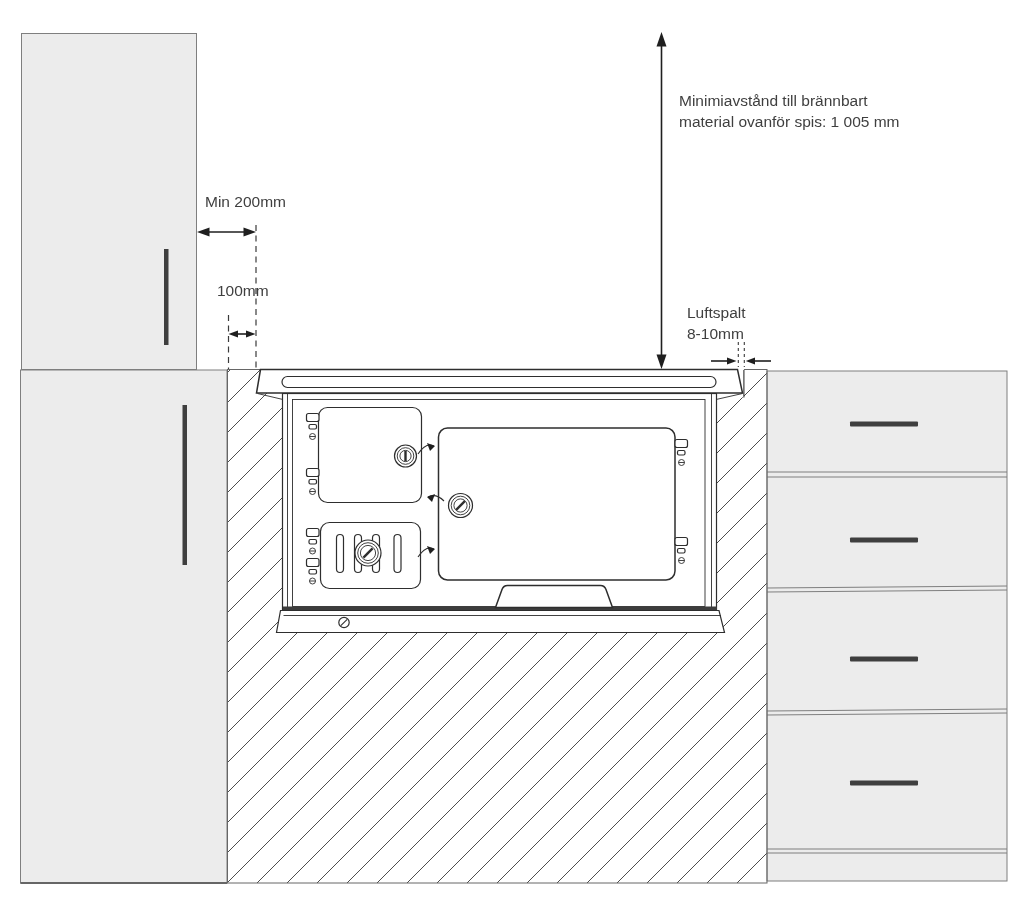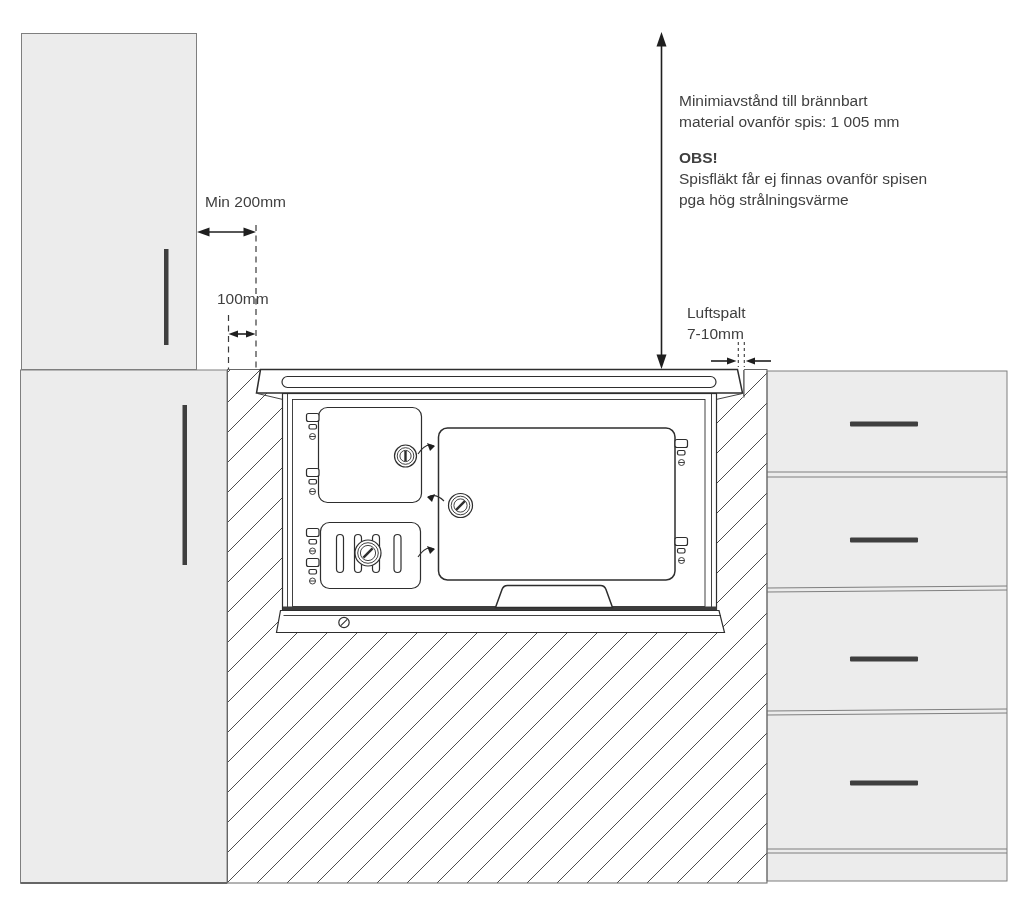--- a/index.html
+++ b/index.html
@@ -211,28 +211,23 @@
       <polygon class="dimf" points="745.8,361 755,357.5 755,364.5"></polygon>
     </g>
   </g>
 </svg>
 
 <div class="txt" style="left:679px;top:90px">
   <div>Minimiavstånd till brännbart</div>
   <div>material ovanför spis: 1 005 mm</div>
 </div>
 
-<div class="txt" style="left:679px;top:147px">
-  <div class="bold">OBS!</div>
-  <div>Spisfläkt får ej finnas ovanför spisen</div>
-  <div>pga hög strålningsvärme</div>
-</div>
 
 <div class="txt" style="left:205px;top:191px">Min 200mm</div>
 
-<div class="txt" style="left:217px;top:288px">100mm</div>
+<div class="txt" style="left:217px;top:280px">100mm</div>
 
 <div class="txt" style="left:687px;top:302px">
   <div>Luftspalt</div>
-  <div>7-10mm</div>
+  <div>8-10mm</div>
 </div>
 
 </div>
 
 </body></html>

